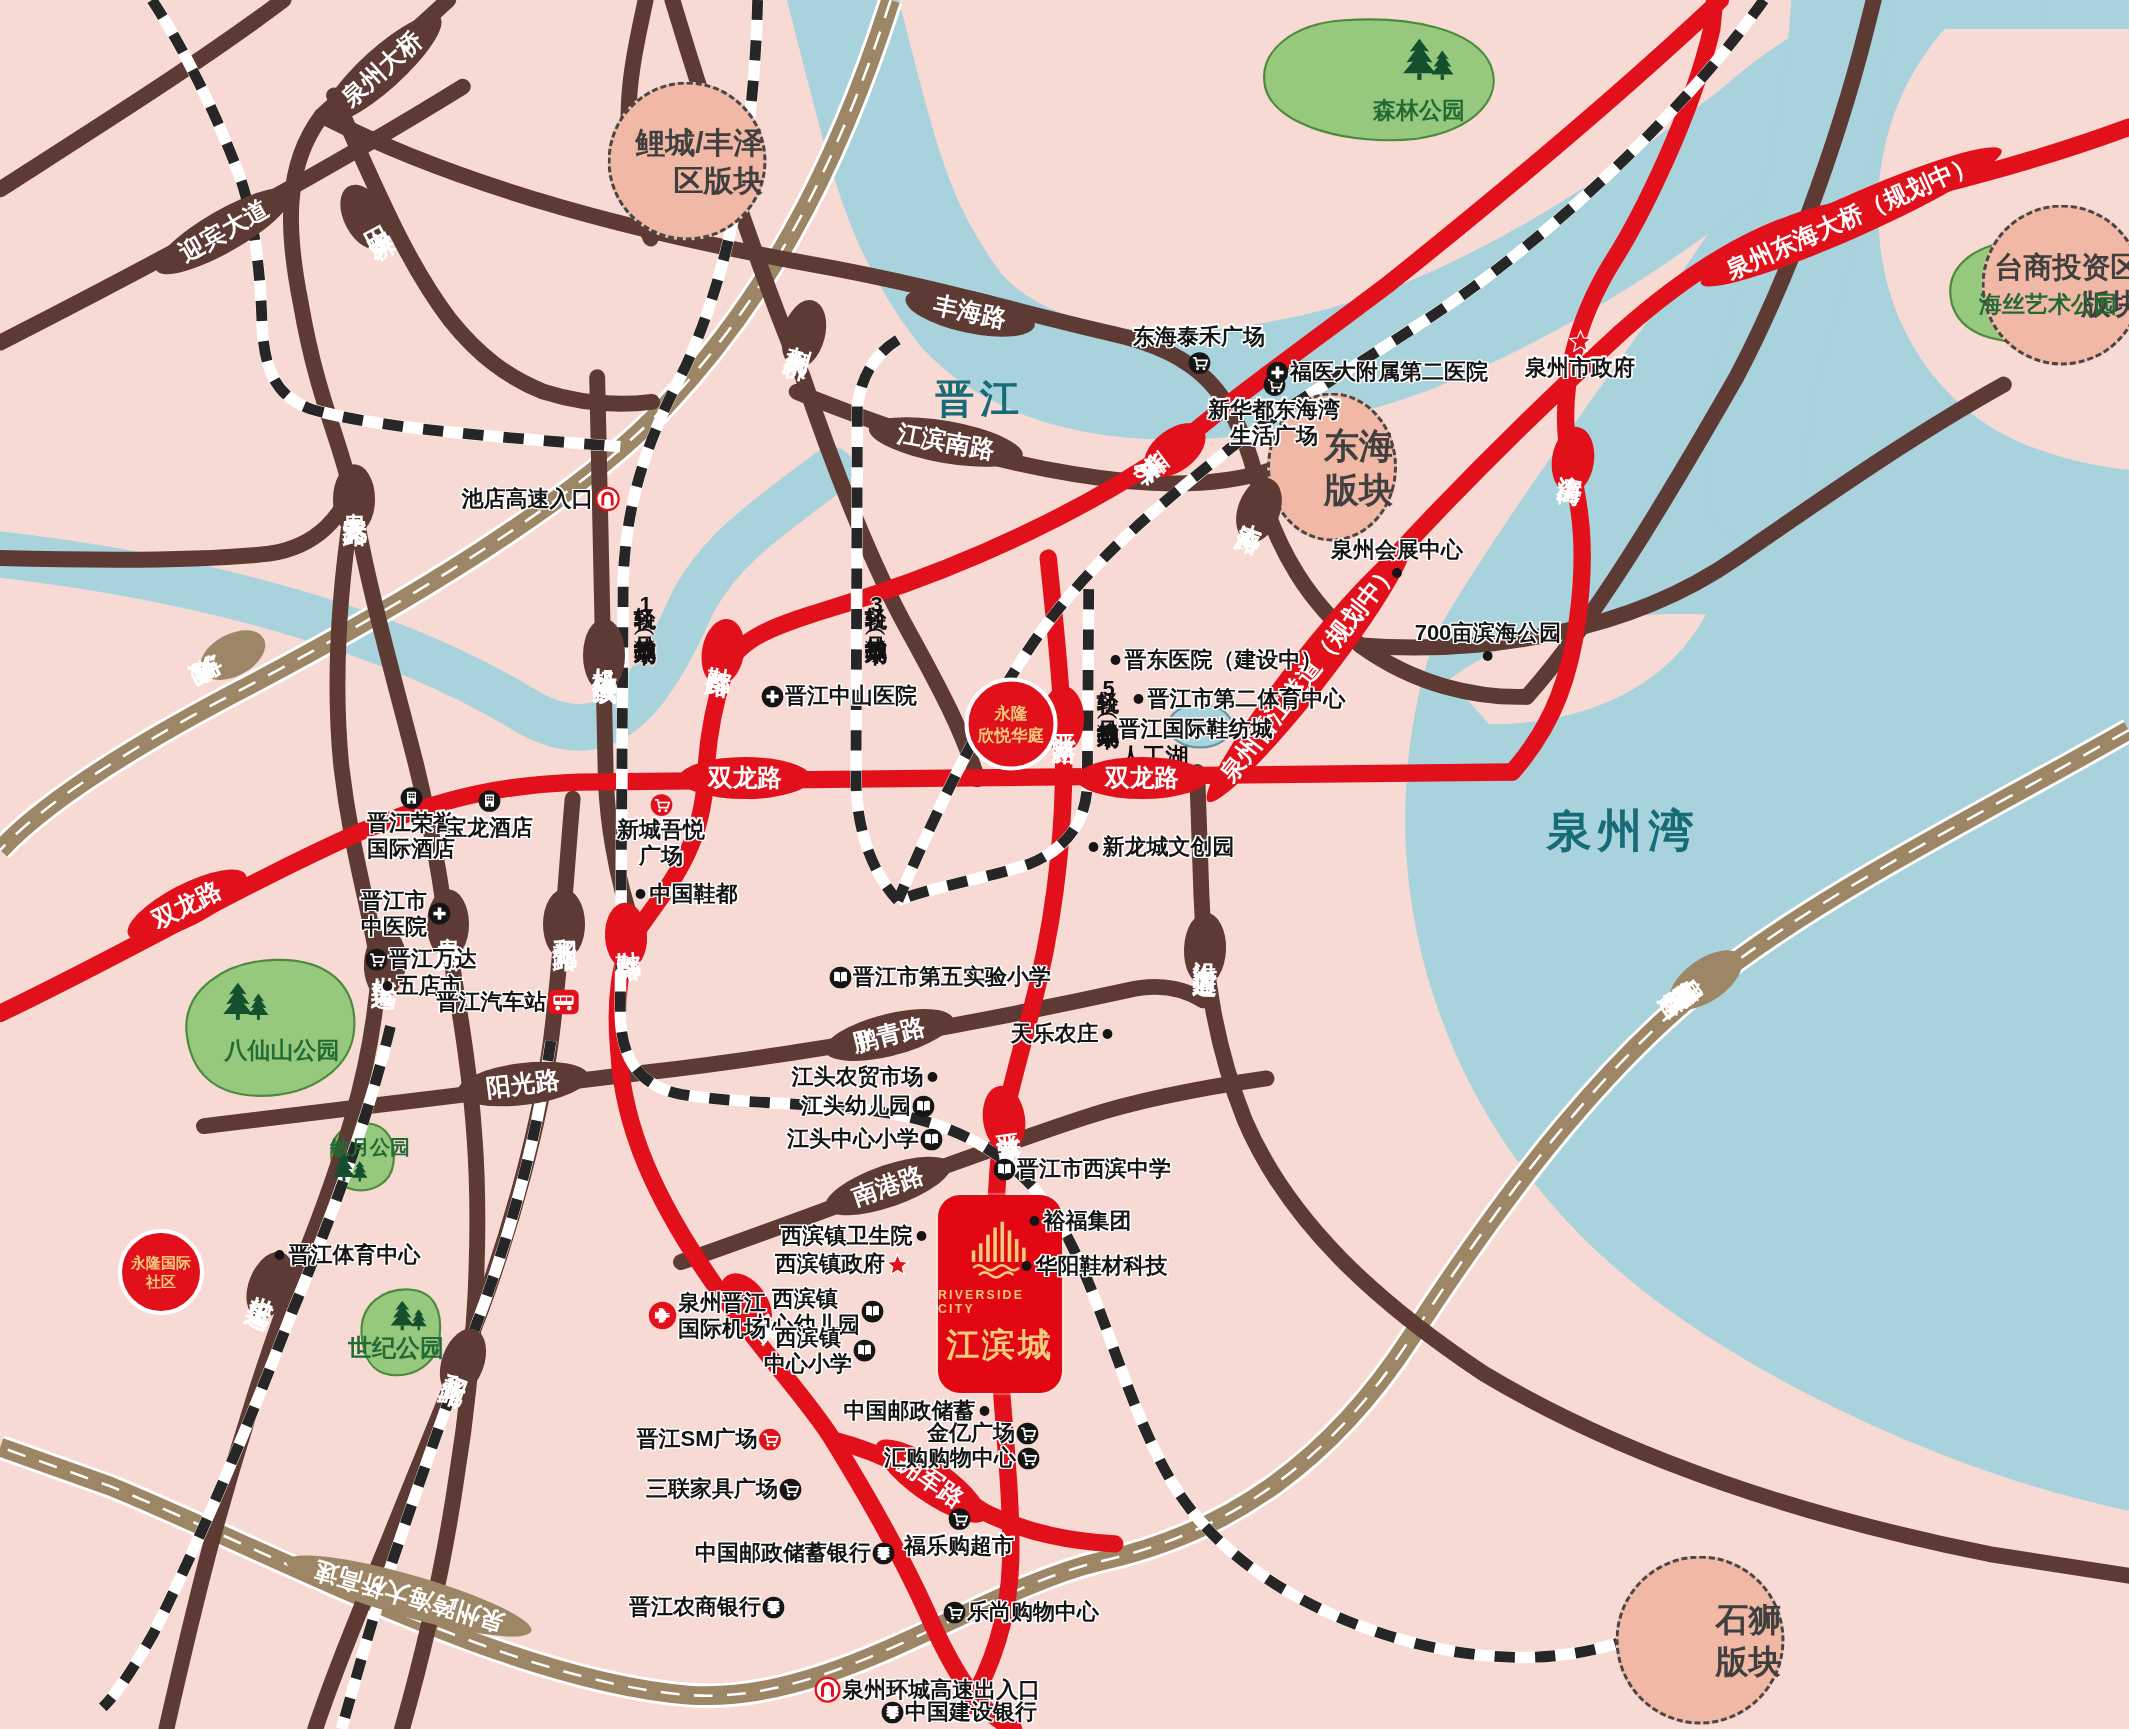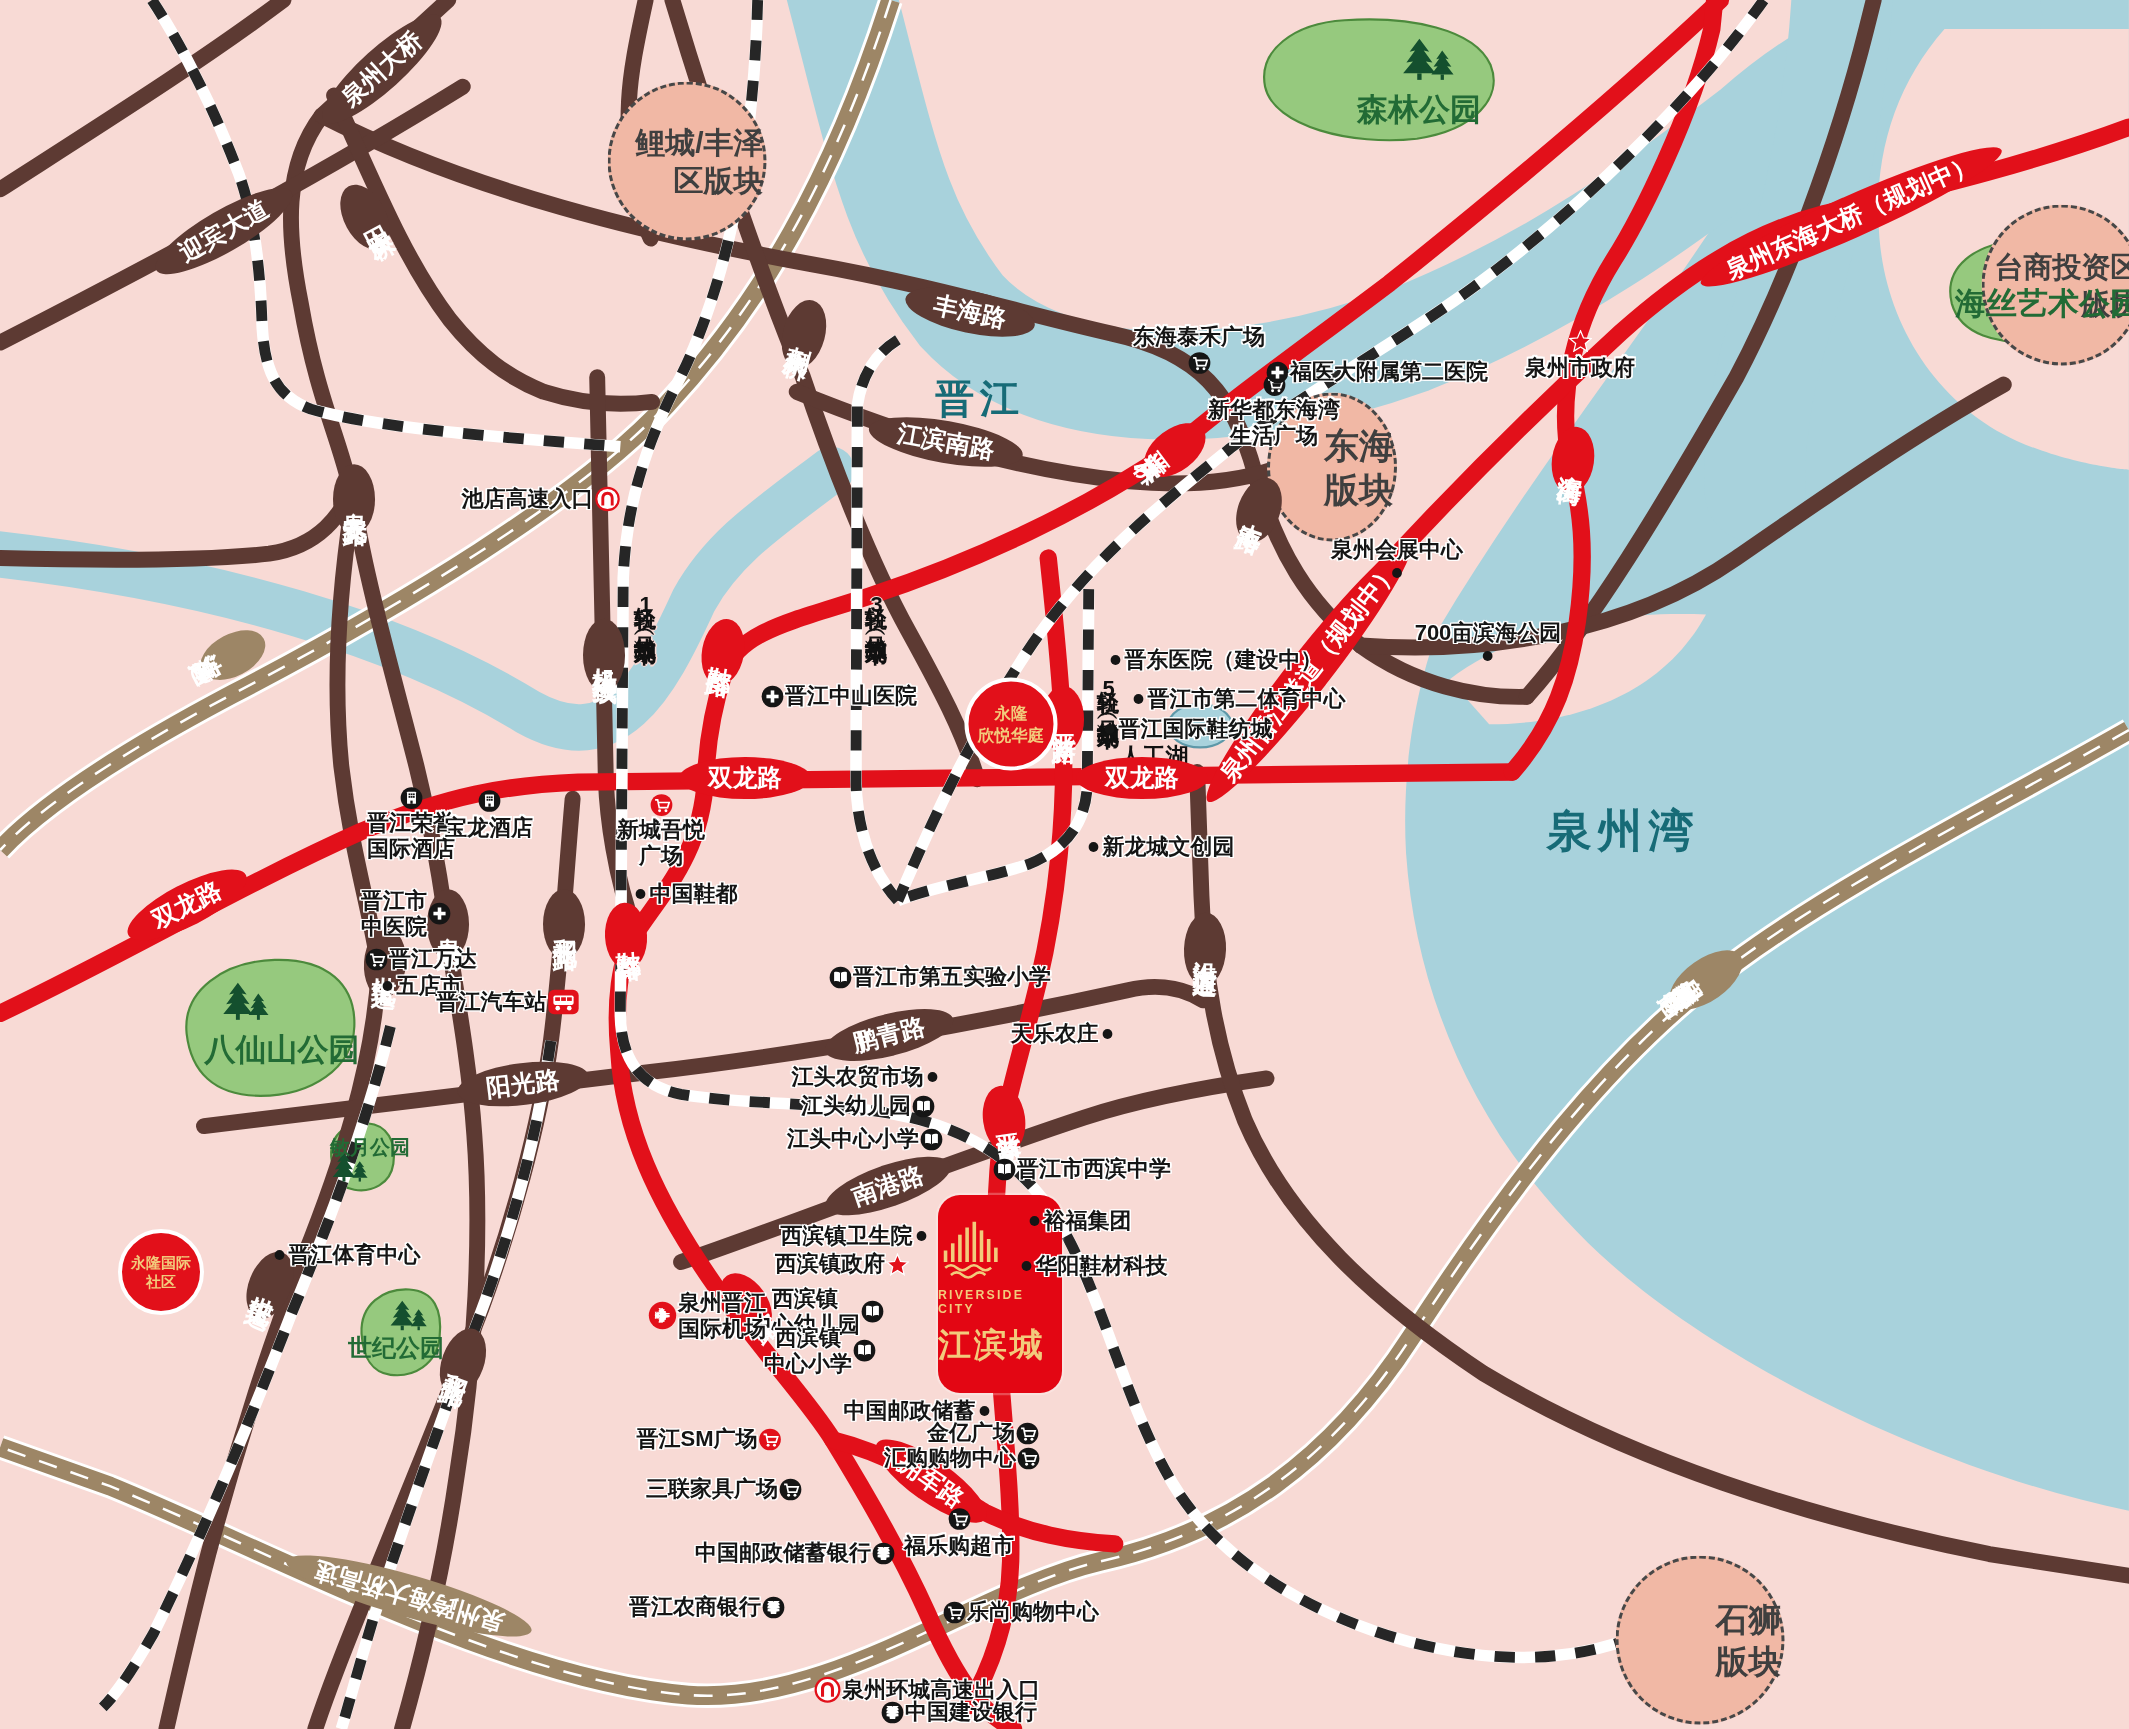--- a/index.html
+++ b/index.html
@@ -21,26 +21,26 @@
   .badge.red{background:#e2101a;}
   .badge.tan{background:#9d8666;}
   .badge.v{writing-mode:vertical-rl;text-orientation:upright;padding:29px 8.7px;letter-spacing:2.9px;}
   .zone{position:absolute;transform:translate(-50%,-50%);background:#f1b8a5;border:3.6px dashed #474747;border-radius:50%;
         display:flex;flex-direction:column;align-items:flex-end;justify-content:center;
         color:#3f3f3f;font-weight:700;line-height:1.25;text-align:center;}
   .spot{position:absolute;transform:translate(-50%,-50%);background:#e2101a;border:4.3px solid #fff;border-radius:50%;
         display:flex;flex-direction:column;align-items:center;justify-content:center;
         color:#f2cb7c;font-weight:700;line-height:1.3;text-align:center;}
   .water-lbl{color:#176b77;font-weight:700;letter-spacing:5.8px;}
-  .park-lbl{color:#226b35;font-weight:700;font-size:31px;}
+  .park-lbl{color:#226b35;font-weight:700;font-size:23px;}
   .rail-lbl{writing-mode:vertical-rl;text-orientation:upright;font-size:22px;font-weight:700;color:#111;
             background:transparent;letter-spacing:1.4px;
             text-shadow:1.4px 0 0 #f8dad5,-1.4px 0 0 #f8dad5,0 1.4px 0 #f8dad5,0 -1.4px 0 #f8dad5;}
   #project{position:absolute;left:938px;top:1195px;width:124px;height:198px;background:#e30613;border-radius:22px;
-           display:flex;flex-direction:column;justify-content:center;gap:7.2px;box-shadow:0 0 0 2.2px rgba(255,255,255,.25);}
+           display:flex;flex-direction:column;align-items:center;justify-content:center;gap:7.2px;box-shadow:0 0 0 2.2px rgba(255,255,255,.25);}
   #project .en{color:#f2cb7c;font-size:12.3px;letter-spacing:2.2px;font-weight:700;}
   #project .zh{color:#f2cb7c;font-size:33px;font-weight:700;font-family:"DejaVu Serif","Liberation Serif",serif;letter-spacing:2.9px;}
 </style>
 </head>
 <body>
 
 <div id="map">
 
 <svg id="base" width="2129" height="1729" viewBox="0 0 2945 2392">
   <defs>

